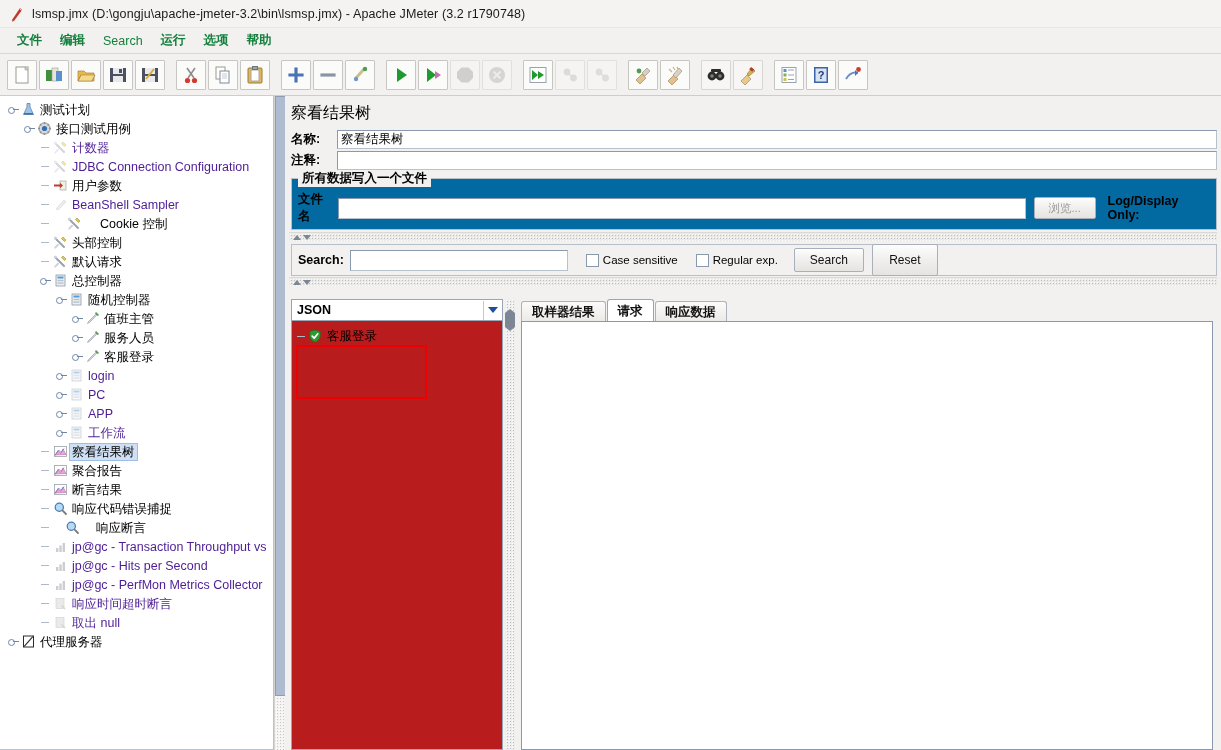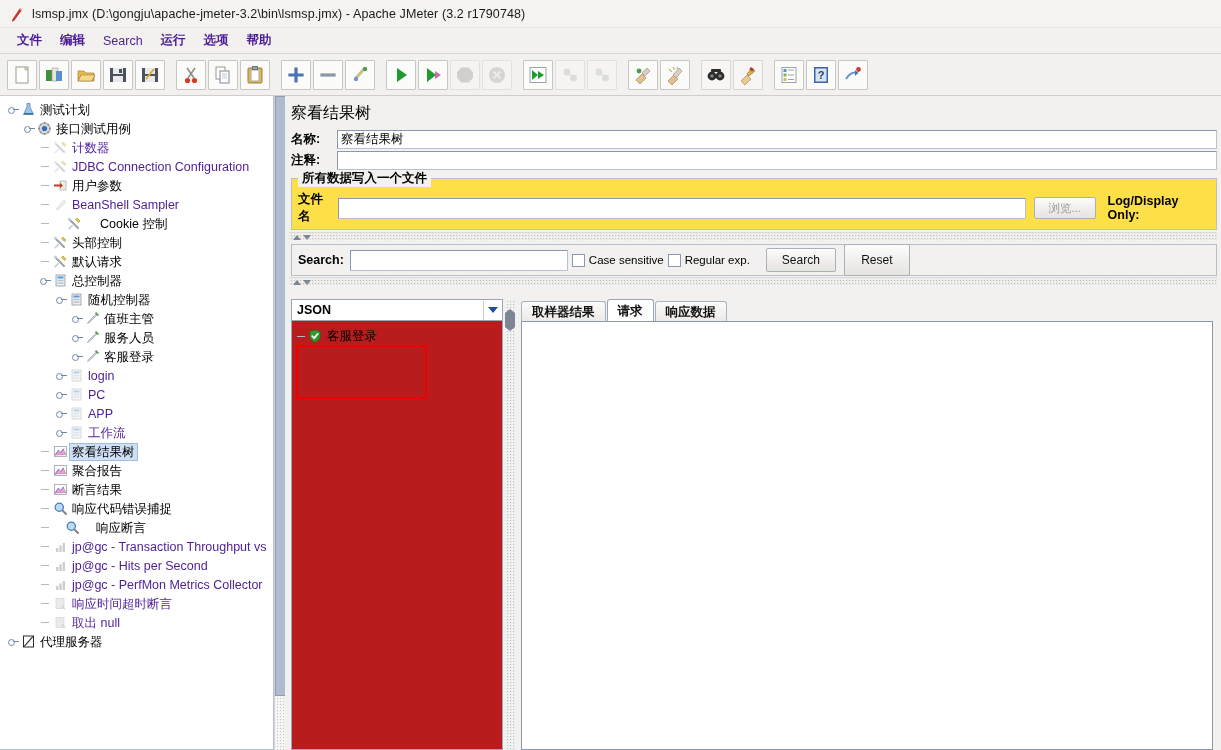--- a/index.html
+++ b/index.html
@@ -26,21 +26,21 @@
   .title-text { font-size: 12.5px; color: #1a1a1a; letter-spacing: .1px; white-space: nowrap; }
 
   
   .menubar {
     position: absolute; left: 0; top: 28px; width: 1221px; height: 26px;
     background: #f2f1ef;
     display: flex; align-items: center; padding-left: 8px;
     border-bottom: 1px solid #d9d7d4;
   }
   .menu-item {
-    font-size: 12.5px; color: #4c1d95; padding: 3px 9px; cursor: default;
+    font-size: 12.5px; color: #15803d; padding: 3px 9px; cursor: default;
     white-space: nowrap; font-weight: bold;
   }
   .menu-item.latin { font-weight: normal; }
 
   
   .toolbar {
     position: absolute; left: 0; top: 54px; width: 1221px; height: 42px;
     background: #f2f1ef;
     display: flex; align-items: center; padding-left: 6px;
     border-bottom: 1px solid #cfcdca;
@@ -104,21 +104,21 @@
   .txt {
     height: 19px; background: #ffffff; border: 1px solid #8a9aae;
     border-right-color:#b8c2cd; border-bottom-color:#b8c2cd;
     font-size: 12.5px; padding: 0 3px; line-height: 17px; outline: none;
     font-family: inherit;
   }
   .name-txt { width: 880px; }
   .note-txt { width: 880px; }
 
   .group-box {
-    margin: 6px 4px 0 6px; border: 1px solid #b7bfc9; background: #fde047;
+    margin: 6px 4px 0 6px; border: 1px solid #b7bfc9; background: #0369a1;
     position: relative; padding: 12px 6px 8px 6px; height: 52px;
   }
   .group-title {
     position: absolute; left: 6px; top: -9px; background: #f2f1ef; padding: 0 4px;
     font-size: 12.5px; font-weight: bold;
   }
   .file-row { display: flex; align-items: center; }
   .file-label { font-size: 12.5px; font-weight: bold; margin-right: 4px; }
   .file-txt { width: 713px; height: 21px; }
   .btn {
@@ -142,21 +142,21 @@
   .sp-arrow { width: 0; height: 0; margin-top: 2px; }
   .sp-up { border-left: 4px solid transparent; border-right: 4px solid transparent; border-bottom: 5px solid #7c8694; }
   .sp-dn { border-left: 4px solid transparent; border-right: 4px solid transparent; border-top: 5px solid #7c8694; }
 
   .search-bar {
     margin: 3px 4px 0 6px; border: 1px solid #b7bfc9; background: #f2f1ef;
     display: flex; align-items: center; height: 32px; padding: 0 6px;
   }
   .search-label { font-size: 12.5px; font-weight: bold; margin-right: 6px; }
   .search-txt { width: 218px; height: 21px; }
-  .chk-wrap { display: flex; align-items: center; margin-left: 4px; }
+  .chk-wrap { display: flex; align-items: center; margin-left: 18px; }
   .chk {
     width: 13px; height: 13px; border: 1px solid #8a9aae; background: #ffffff;
     display: inline-block; margin-right: 4px;
   }
   .chk-label { font-size: 11.5px; }
   .search-btn { margin-left: 16px; width: 70px; height: 24px; }
   .reset-btn { margin-left: 8px; width: 66px; height: 32px; }
 
   
   .bottom-area { position: absolute; left: 0; top: 203px; right: 0; bottom: 0; }

